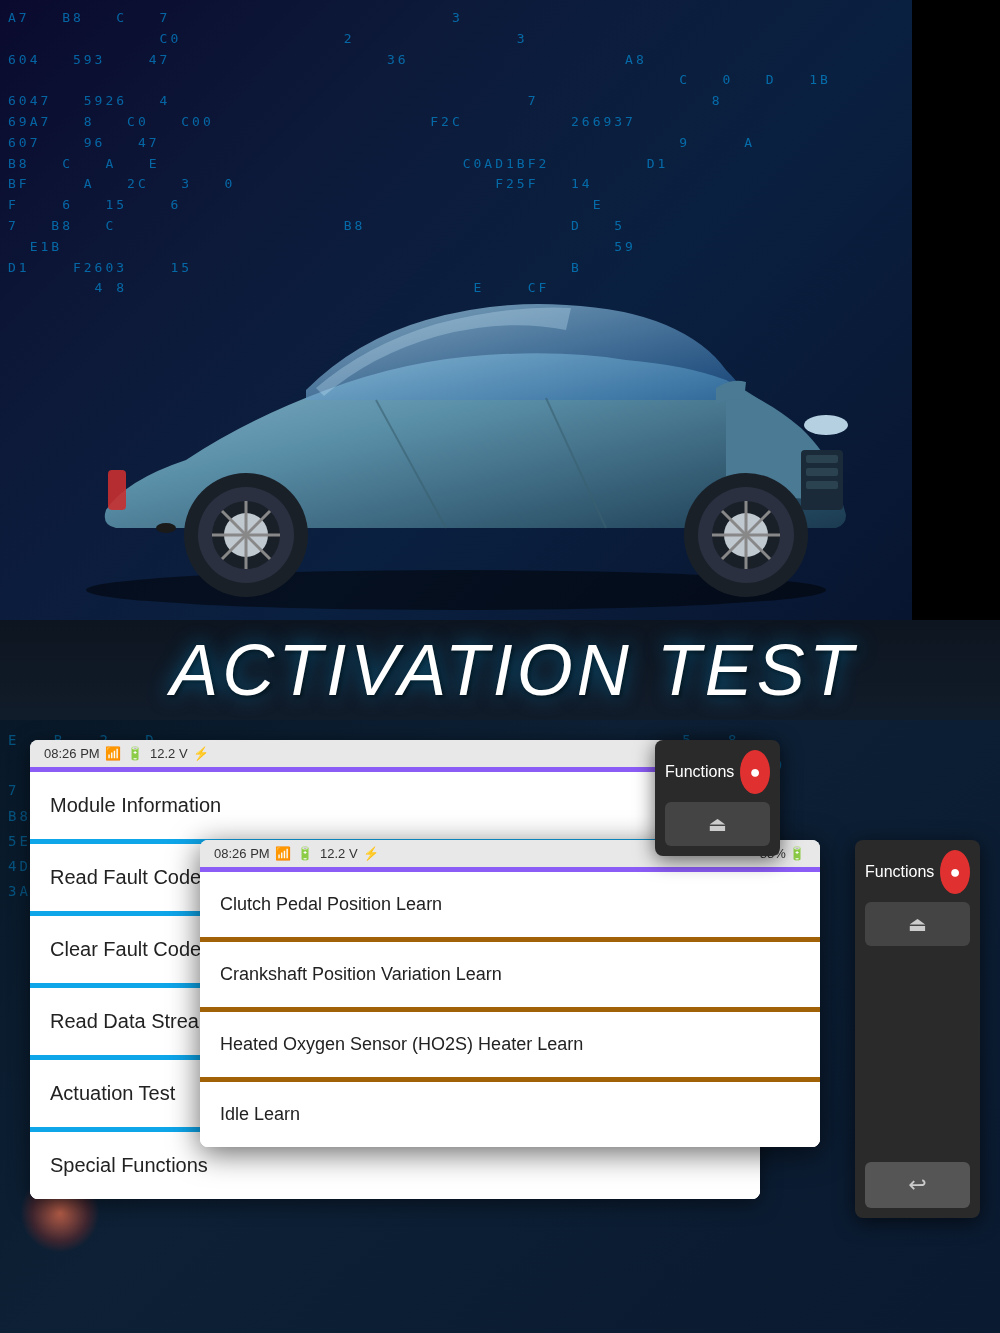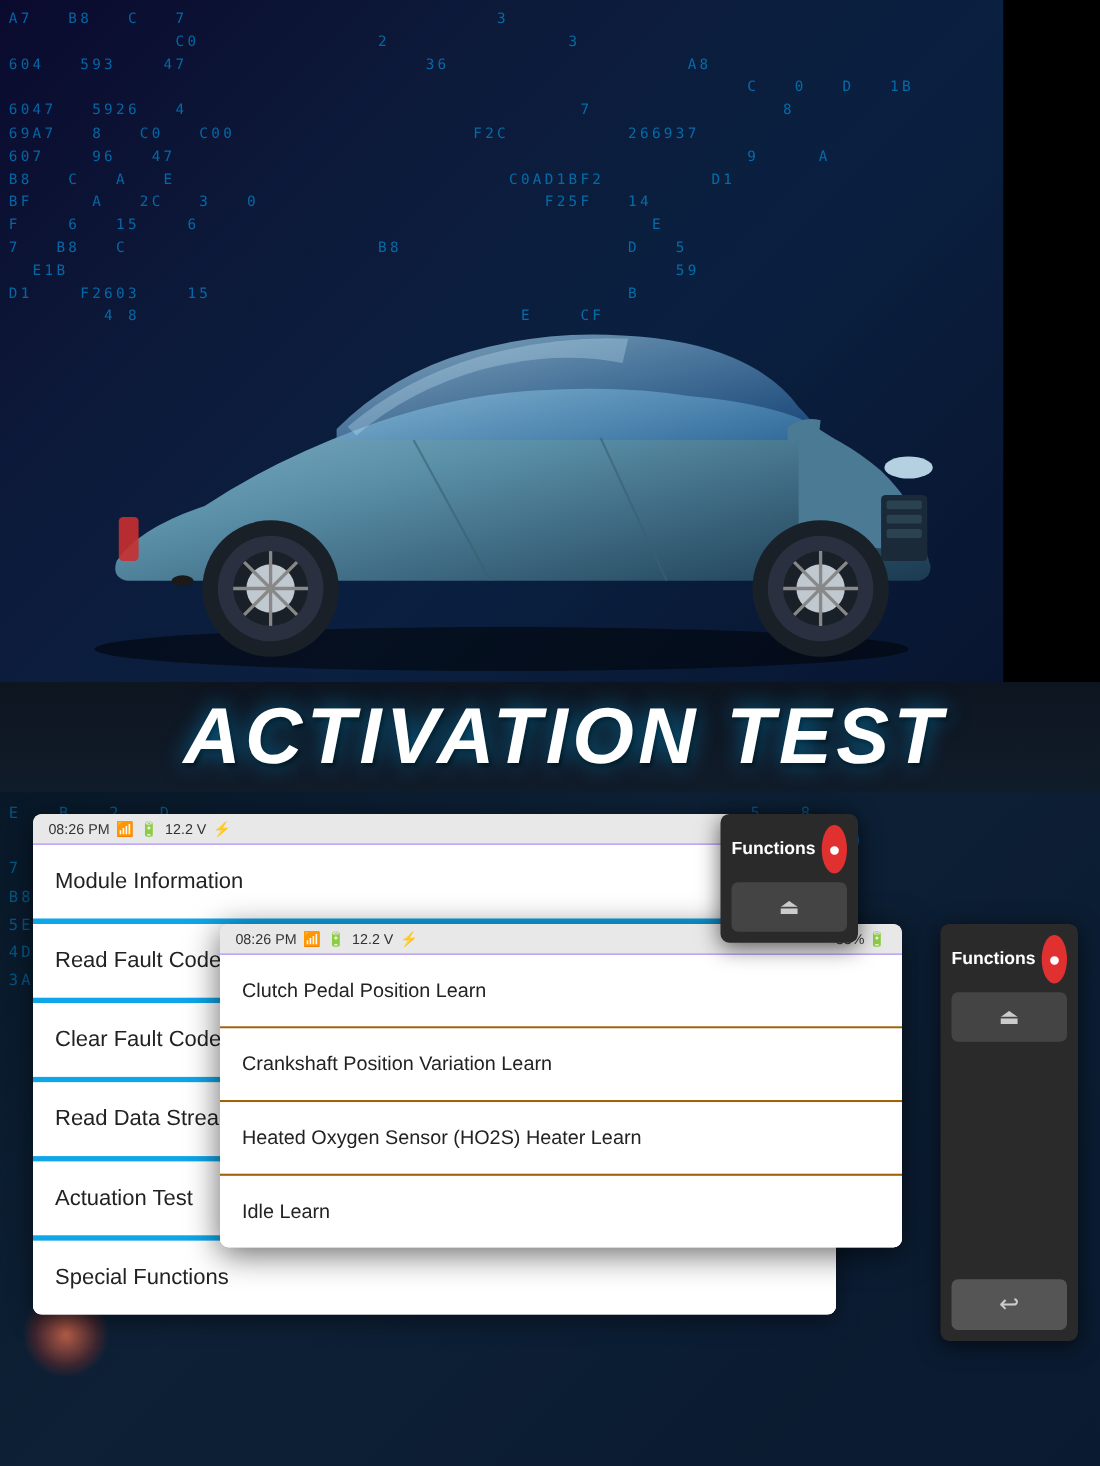--- a/index.html
+++ b/index.html
@@ -66,21 +66,21 @@
       background: linear-gradient(180deg, #0d1520 0%, #111c2a 100%);
       display: flex;
       align-items: center;
       justify-content: center;
       position: relative;
       z-index: 5;
     }
 
     .activation-banner-text {
       font-size: 72px;
-      font-weight: 700;
+      font-weight: 400;
       color: #fff;
       text-shadow: 0 0 20px rgba(0,180,255,0.5), 2px 2px 4px rgba(0,0,0,0.8);
       letter-spacing: 4px;
       font-style: italic;
       margin-left: 27px;
     }
 
     
     .bottom-area {
       width: 1000px;
@@ -118,21 +118,21 @@
     }
 
     .status-bar {
       background: #e8e8e8;
       padding: 6px 14px;
       display: flex;
       align-items: center;
       justify-content: space-between;
       font-size: 13px;
       color: #333;
-      border-bottom: 1px solid #8b5cf6;
+      border-bottom: 5px solid #8b5cf6;
     }
 
     .status-left {
       display: flex;
       align-items: center;
       gap: 6px;
     }
 
     .status-right {
       display: flex;
@@ -200,21 +200,21 @@
       box-shadow: 0 4px 20px rgba(0,0,0,0.6);
       display: flex;
       flex-direction: column;
       gap: 8px;
       z-index: 25;
     }
 
     .functions-header {
       color: #fff;
       font-size: 16px;
-      font-weight: bold;
+      font-weight: normal;
       text-align: center;
       padding: 4px 0;
     }
 
     .fn-btn-red {
       width: 44px;
       height: 44px;
       background: #e03030;
       border-radius: 50%;
       display: flex;
@@ -247,21 +247,21 @@
 
     .sub-menu-list {
       background: #fff;
       margin: 0;
       padding: 0;
       list-style: none;
     }
 
     .sub-menu-item {
       padding: 22px 20px;
-      border-bottom: 2px solid #a16207;
+      border-bottom: 5px solid #a16207;
       font-size: 18px;
       color: #222;
       background: #fff;
       cursor: pointer;
     }
 
     .sub-menu-item:last-child {
       border-bottom: none;
     }
 

